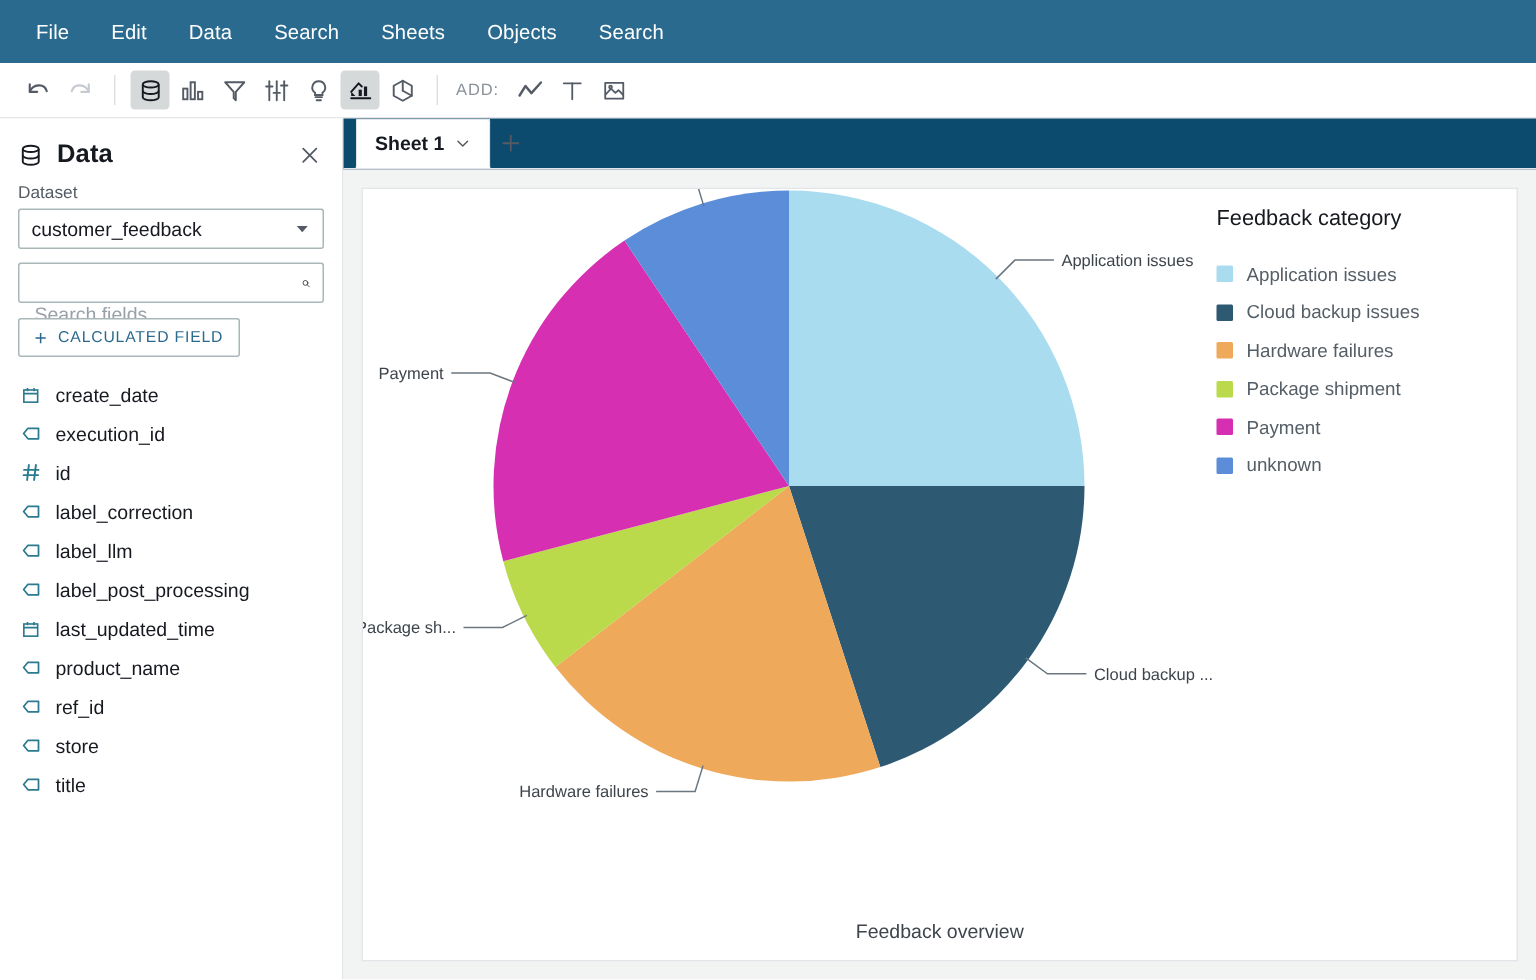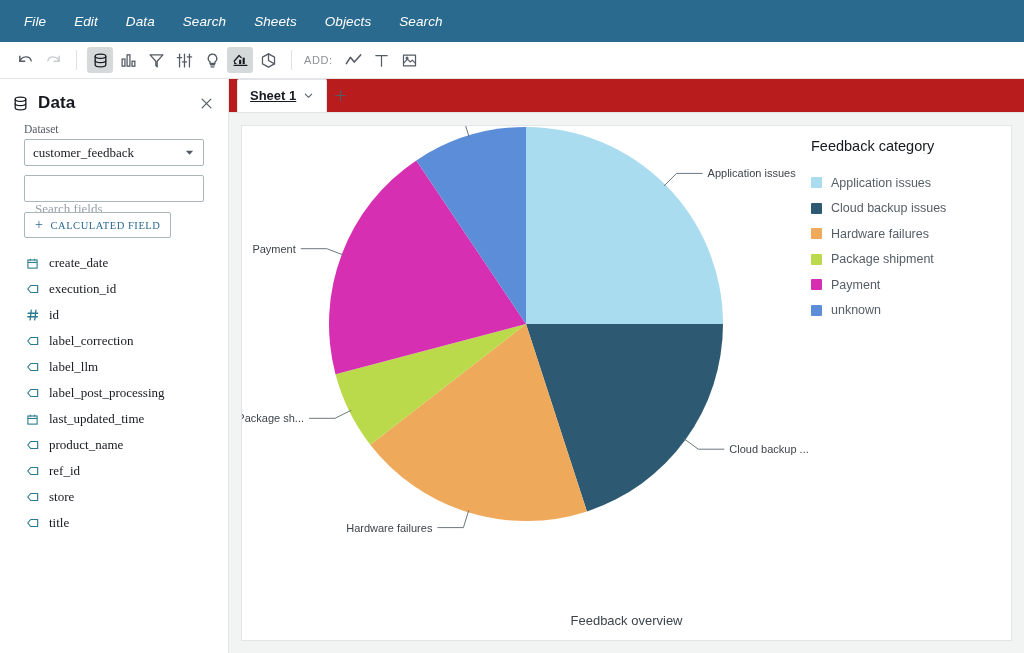--- a/index.html
+++ b/index.html
@@ -11,21 +11,21 @@
   }
   .app{position:relative;width:1024px;height:653px;}
 
   
   .menubar{
     height:42px;background:#2b6a8f;display:flex;align-items:center;
     padding-left:10px;box-sizing:border-box;
   }
   .menu-item{
     color:#ffffff;font-size:13.5px;padding:6px 14px;cursor:default;
-    letter-spacing:.1px;border-radius:2px;font-style:italic;
+    letter-spacing:.1px;border-radius:2px;
   }
 
   
   .toolbar{
     height:37px;background:#ffffff;border-bottom:1px solid #e3e5e8;
     display:flex;align-items:center;padding:0 12px;box-sizing:border-box;gap:2px;
   }
   .tbtn{
     width:26px;height:26px;display:flex;align-items:center;justify-content:center;
     border-radius:3px;color:#545b64;cursor:pointer;
@@ -47,21 +47,21 @@
     background:#ffffff;display:flex;flex-direction:column;
   }
   .dp-header{
     display:flex;align-items:center;padding:14px 12px 10px 12px;
   }
   .dp-title{
     font-size:17px;font-weight:bold;color:#16191f;margin-left:9px;flex:1;
     letter-spacing:.1px;
   }
   .dp-close{color:#545b64;cursor:pointer;display:flex;padding:2px;}
-  .dp-body{padding:0 24px;font-family:Liberation Serif, serif;}
+  .dp-body{padding:0 12px;}
   .dp-sublabel{font-size:11.5px;color:#545b64;margin-bottom:4px;}
   .select-box{
     height:27px;border:1px solid #aab7b8;border-radius:2px;display:flex;
     align-items:center;padding:0 8px;font-size:13px;color:#16191f;
     justify-content:space-between;cursor:pointer;background:#fff;
     box-sizing:border-box;
   }
   .search-box{
     height:27px;border:1px solid #aab7b8;border-radius:2px;display:flex;
     align-items:center;padding:0 8px;margin-top:9px;box-sizing:border-box;
@@ -83,22 +83,22 @@
   .field{
     display:flex;align-items:center;height:26px;gap:9px;cursor:pointer;
     padding-left:1px;
   }
   .field-label{font-size:13px;color:#16191f;}
   .ficon{width:15px;display:flex;align-items:center;justify-content:center;color:#2b7a8f;}
 
   
   .sheetarea{flex:1;display:flex;flex-direction:column;background:#f2f3f3;}
   .sheettabs{
-    height:34px;background:#b91c1c;border-bottom:1px solid #e3e5e8;
-    display:flex;align-items:flex-end;padding-left:8px;box-sizing:border-box;text-decoration:underline;
+    height:34px;background:#0c4a6e;border-bottom:1px solid #e3e5e8;
+    display:flex;align-items:flex-end;padding-left:8px;box-sizing:border-box;
   }
   .sheettab{
     height:33px;display:flex;align-items:center;gap:7px;padding:0 12px;
     font-size:13px;font-weight:bold;color:#16191f;background:#fff;
     border:1px solid #e3e5e8;border-bottom:1px solid #fff;border-radius:2px 2px 0 0;
     cursor:pointer;box-sizing:border-box;
   }
   .tab-add{
     display:flex;align-items:center;justify-content:center;width:26px;height:33px;
     color:#545b64;cursor:pointer;font-size:17px;

